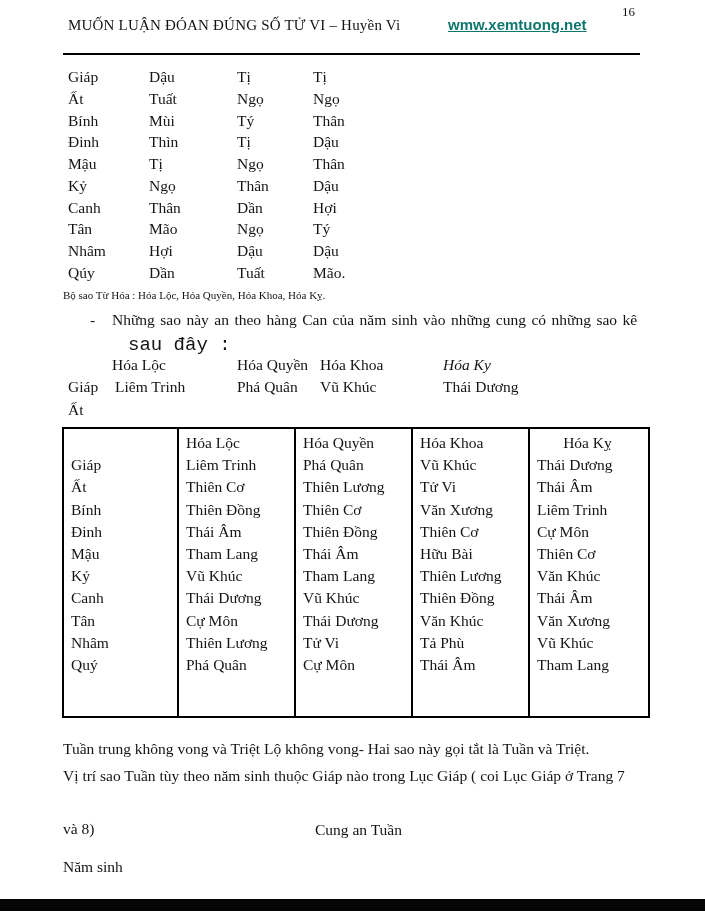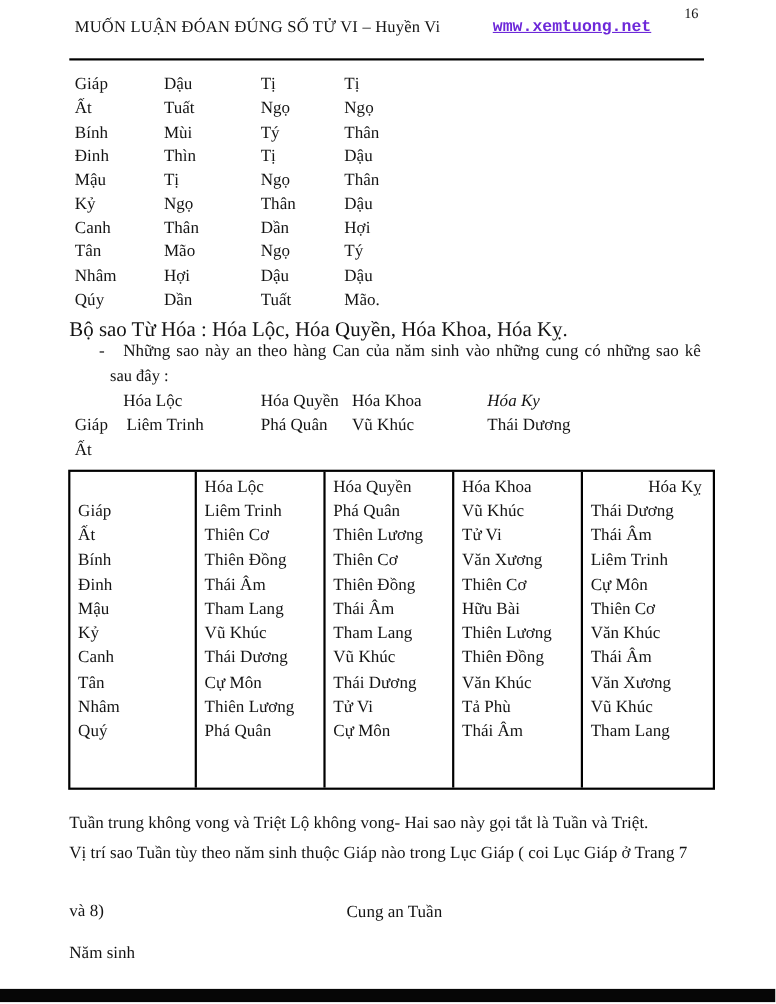--- a/index.html
+++ b/index.html
@@ -7,50 +7,50 @@
     width:705px;height:913px;
     background:#ffffff;
     position:relative;
     font-family:"Liberation Serif","DejaVu Serif",serif;
     color:#141414;
     overflow:hidden;
   }
   .abs{position:absolute;white-space:nowrap;}
   
   .hdr-title{left:68px;top:17px;font-size:15px;letter-spacing:.2px;}
-  .hdr-link{left:448px;top:16px;font-family:Liberation Mono, monospace;
-    font-weight:bold;font-size:15px;color:#6d28d9;text-decoration:underline;}
+  .hdr-link{left:448px;top:16px;font-family:Liberation Sans, sans-serif;
+    font-weight:bold;font-size:15px;color:#0f766e;text-decoration:underline;}
   .hdr-page{left:622px;top:4px;font-size:13px;}
   .hdr-rule{left:63px;top:53px;width:577px;height:2px;background:#000;}
   
   .canchi{left:68px;top:66px;font-size:15.5px;}
   .canchi .row{display:grid;grid-template-columns:81px 88px 76px auto;height:21.75px;line-height:21.75px;}
   
-  .intro1{left:63px;top:289px;font-size:19px;}
+  .intro1{left:63px;top:289px;font-size:11px;}
   .dash{left:90px;top:311px;font-size:15.5px;}
   .bullet1{left:112px;top:311px;font-size:15.5px;word-spacing:1.6px;}
-  .bullet2{left:100px;top:334px;font-size:15px;}
+  .bullet2{left:128px;top:334px;font-size:19px;font-family:Liberation Mono, monospace;}
   
   .pv{font-size:15.5px;}
   .pv-h0{left:112px;top:356px;} .pv-h1{left:237px;top:356px;}
   .pv-h2{left:320px;top:356px;} .pv-h3{left:443px;top:356px;font-style:italic;}
   .pv-r0{left:68px;top:378px;} .pv-r1{left:115px;top:378px;}
   .pv-r2{left:237px;top:378px;} .pv-r3{left:320px;top:378px;}
   .pv-r4{left:443px;top:378px;} .pv-at{left:68px;top:401px;}
   
   .tbl{
     left:62px;top:427px;width:588px;height:291px;
     border:2px solid #000;box-sizing:border-box;
     display:flex;font-size:15.5px;
   }
   .tbl .col{box-sizing:border-box;border-right:2px solid #000;padding:3px 0 0 7px;}
   .tbl .col:last-child{border-right:none;flex:1;}
   .tbl .c0{width:115px;} .tbl .c1{width:117px;} .tbl .c2{width:117px;} .tbl .c3{width:117px;}
   .tbl .cell{display:block;height:22.2px;line-height:22.2px;white-space:nowrap;}
-  .tbl .cell.right{text-align:right;padding-right:10px;}
+  .tbl .cell.right{text-align:center;padding-right:10px;}
   
   .bp{font-size:15.5px;text-align:center;}
   .bp1{left:63px;top:740px;}
   .bp2{left:63px;top:767px;}
   .bp3{left:63px;top:794px;margin-top:26px;}
   .bp4a{left:63px;top:821px;margin-top:37px;}
   .bp4b{left:315px;top:821px;}
   
   .scanbar{left:0;top:899px;width:705px;height:12px;background:#060606;}
 </style>

